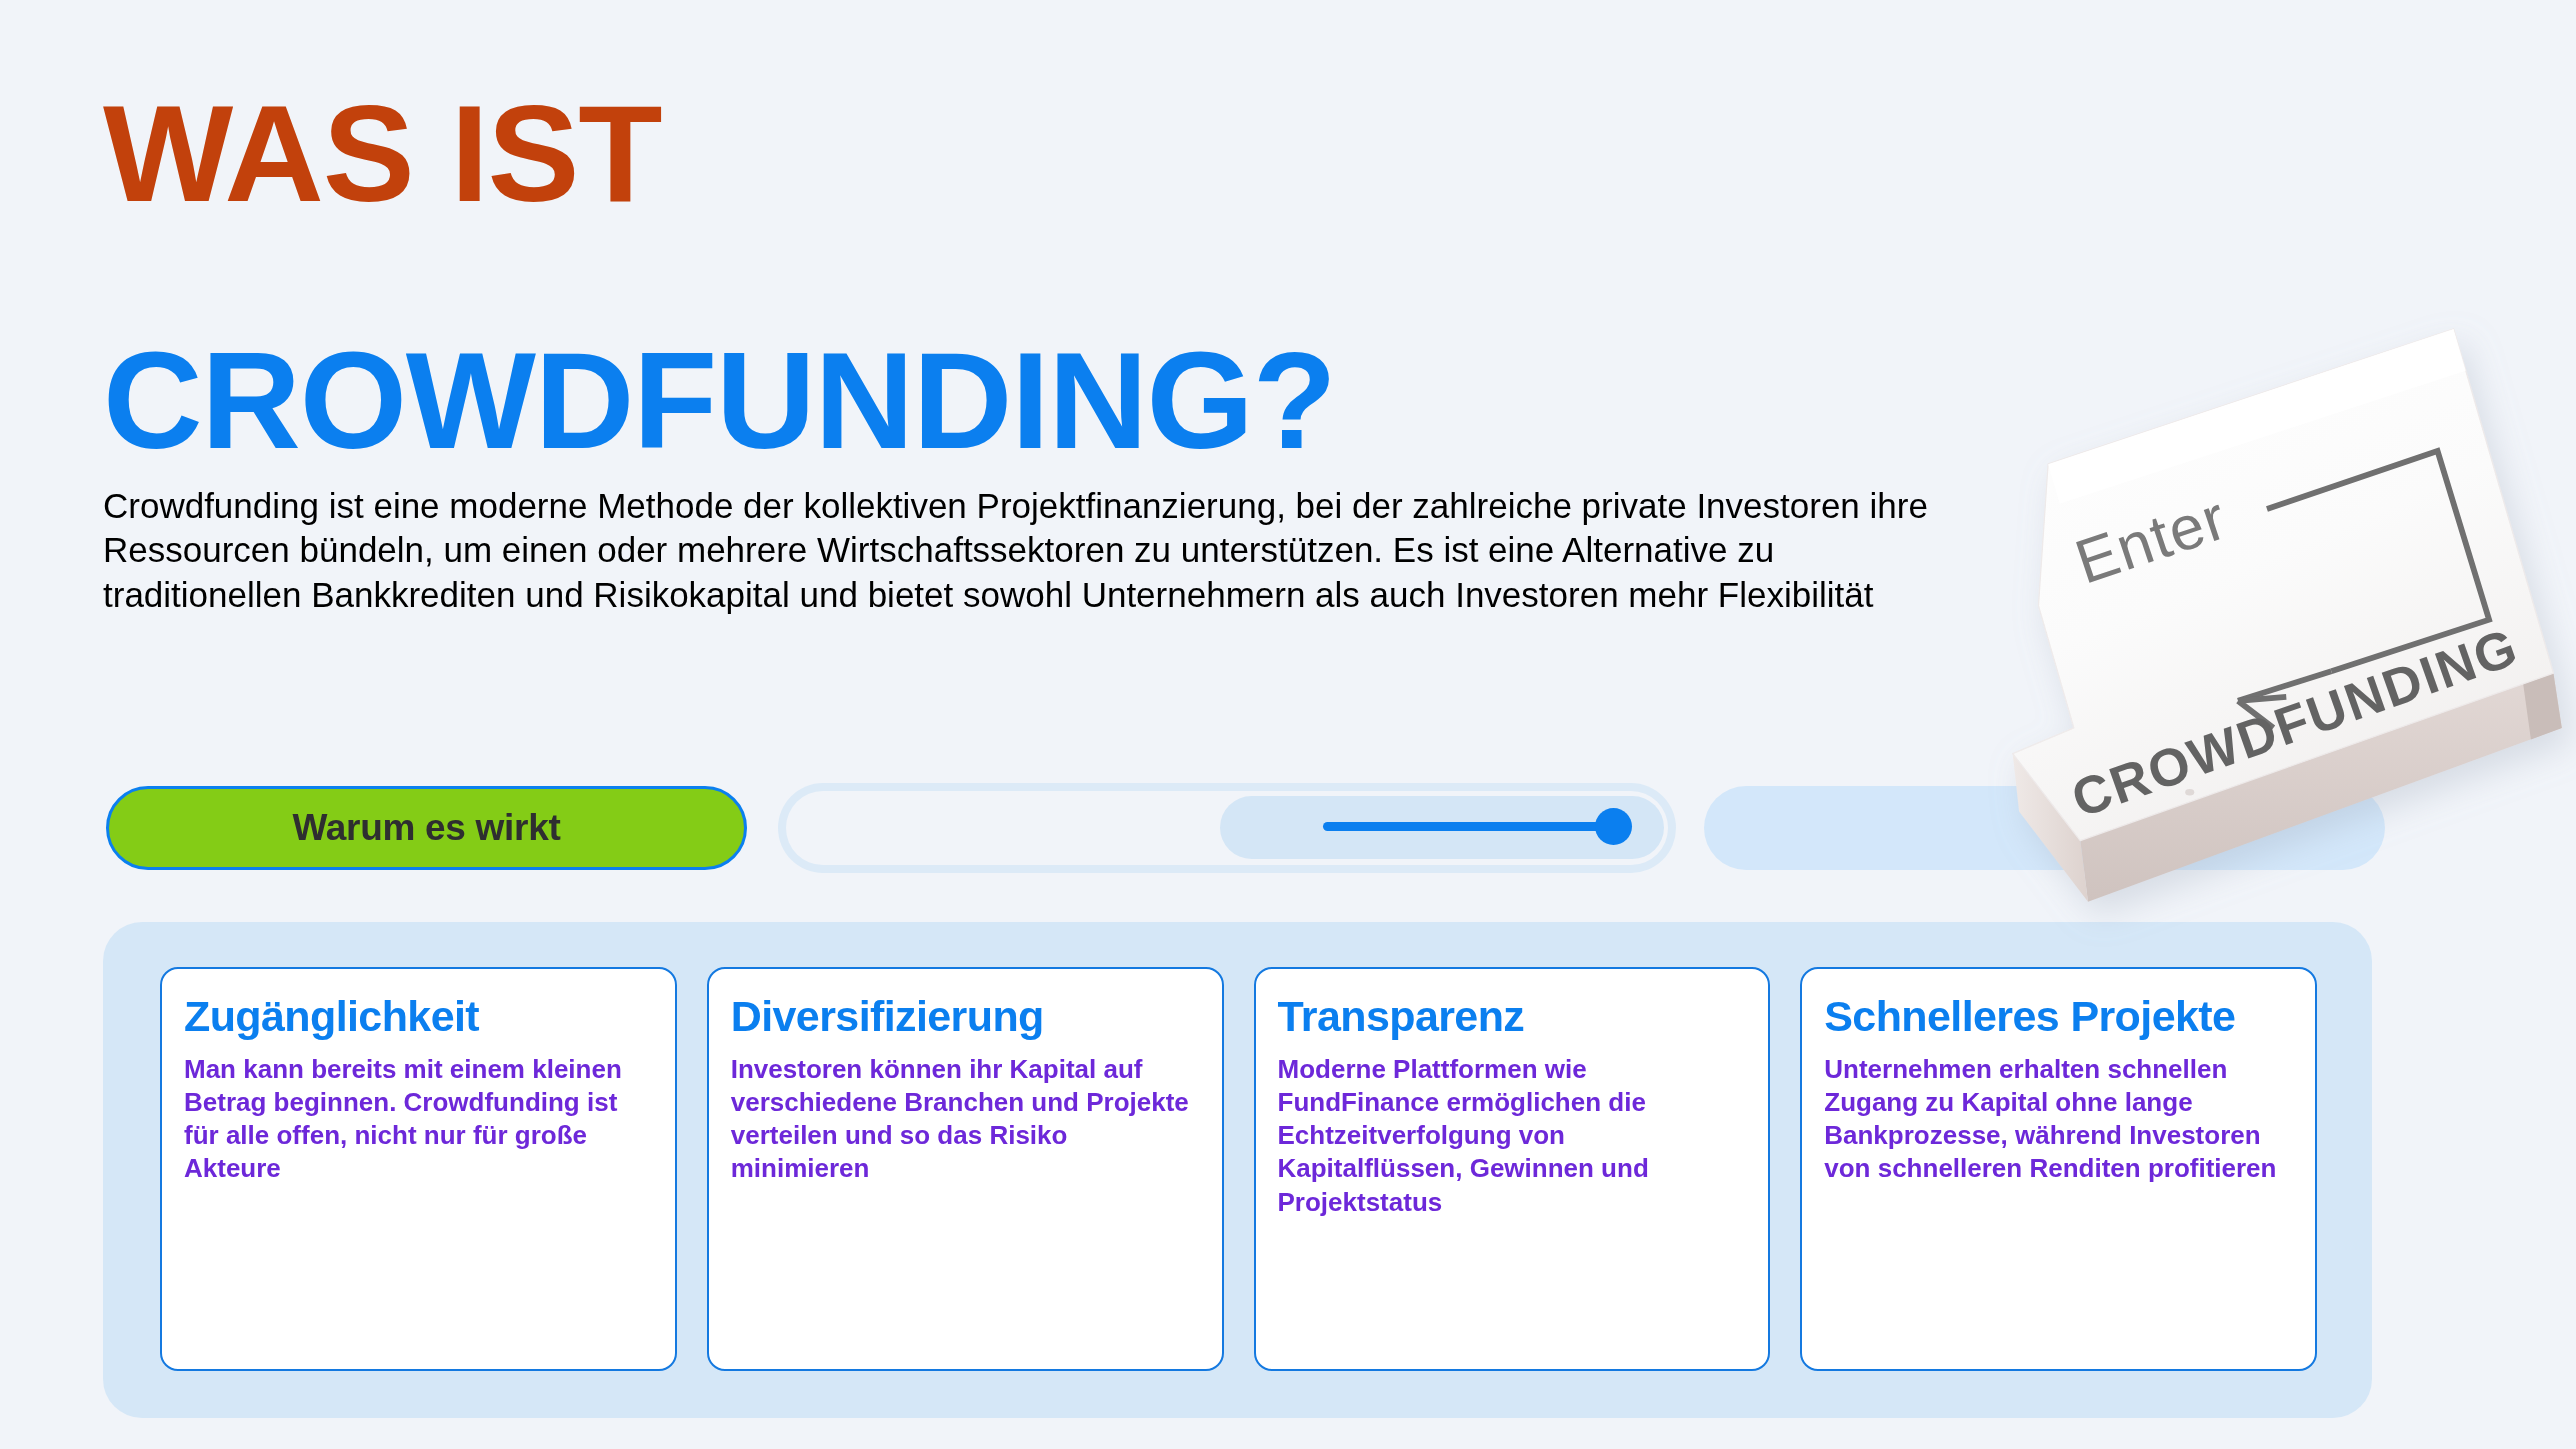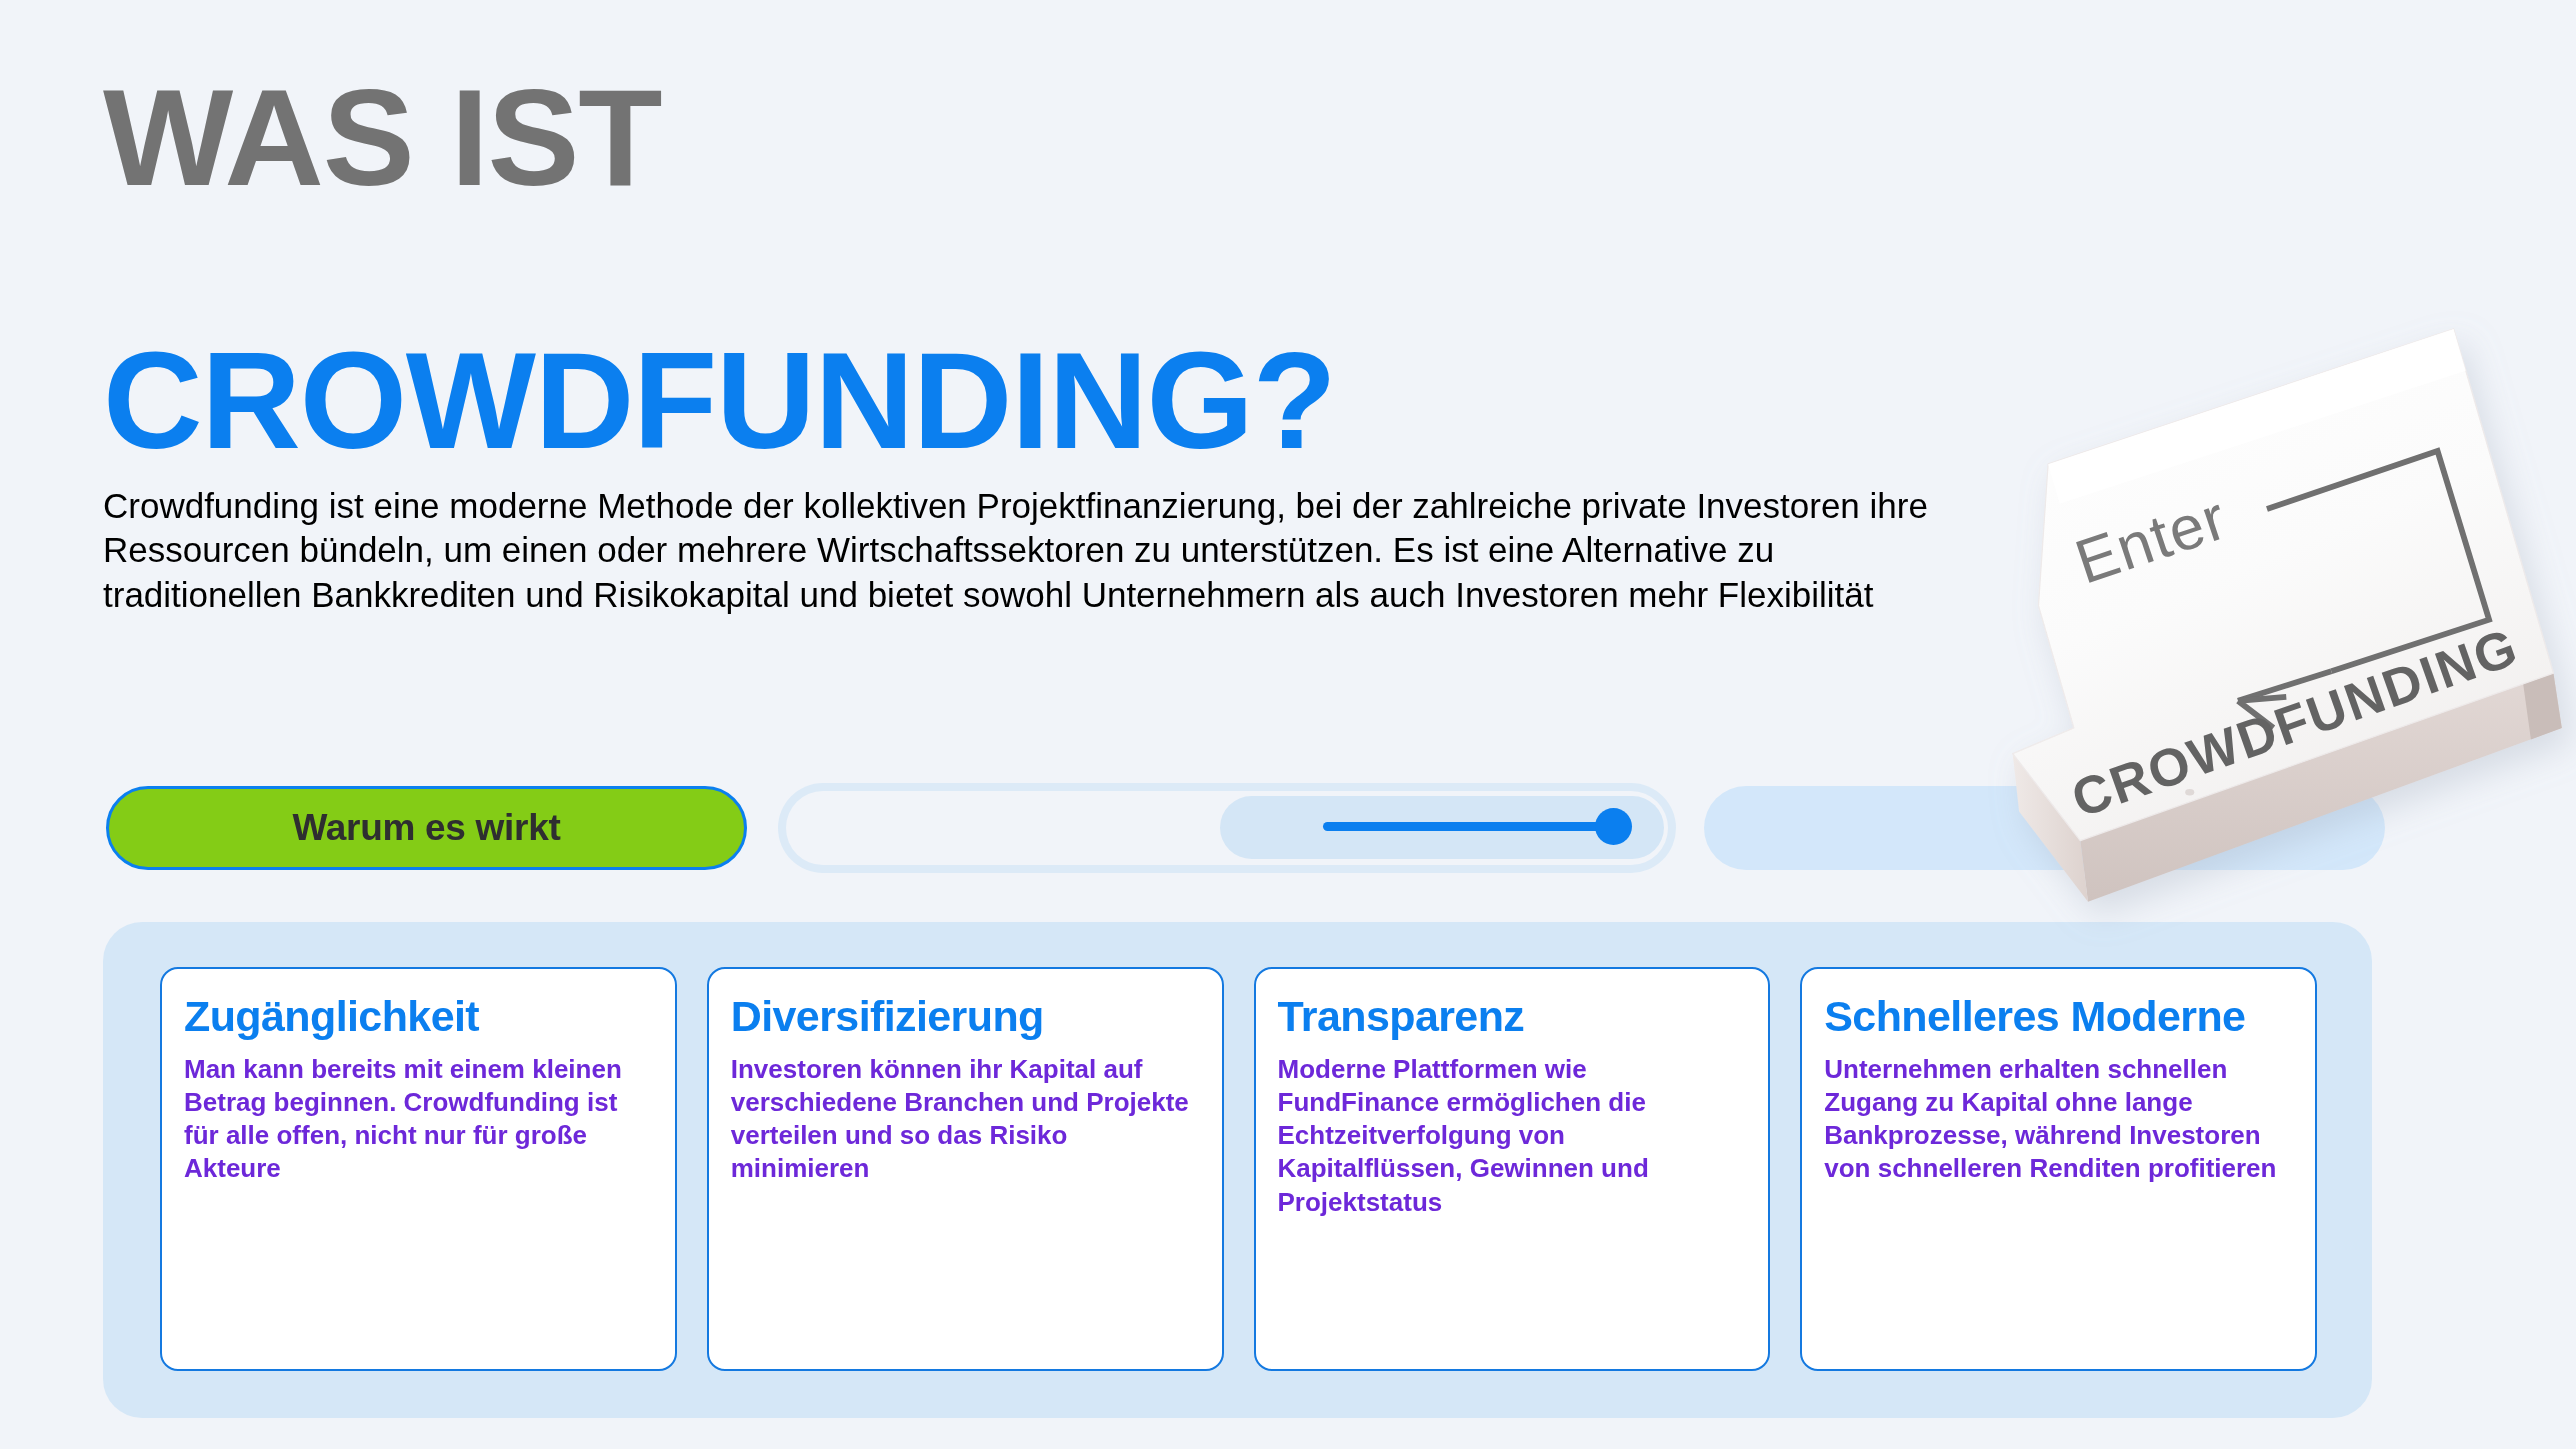--- a/index.html
+++ b/index.html
@@ -11,24 +11,24 @@
   }
   #stage {
     position: relative;
     width: 2576px; height: 1449px;
     background: #f1f4f9;
     overflow: hidden;
   }
 
   
   .h-was {
-    position:absolute; left:103px; top:68px;
+    position:absolute; left:103px; top:84px;
     font-size: 138px; line-height: 1.0;
     font-weight: 700; letter-spacing: -1.3px;
-    color: #737373;
+    color: #c2410c;
     white-space: nowrap;
   }
   .h-crowd {
     position:absolute; left:103px; top:309px;
     font-size: 138px; line-height: 1.0;
     font-weight: 700; letter-spacing: -1.3px;
     color: #0b7fef;
     white-space: nowrap;
     margin-top: 22px;
   }
@@ -175,21 +175,21 @@
         <div class="feat-title">Diversifizierung</div>
         <div class="feat-body">Investoren können ihr Kapital auf verschiedene Branchen und Projekte verteilen und so das Risiko minimieren</div>
       </div>
 
       <div class="feat-card">
         <div class="feat-title">Transparenz</div>
         <div class="feat-body">Moderne Plattformen wie FundFinance ermöglichen die Echtzeitverfolgung von Kapitalflüssen, Gewinnen und Projektstatus</div>
       </div>
 
       <div class="feat-card">
-        <div class="feat-title">Schnelleres Moderne</div>
+        <div class="feat-title">Schnelleres Projekte</div>
         <div class="feat-body">Unternehmen erhalten schnellen Zugang zu Kapital ohne lange Bankprozesse, während Investoren von schnelleren Renditen profitieren</div>
       </div>
 
     </div>
   </div>
 
   <div class="keycap-wrap">
     <svg viewBox="0 0 1090 1120" xmlns="http://www.w3.org/2000/svg">
       <defs>
         <linearGradient id="topFace" x1="0" y1="0" x2="0.45" y2="1">

